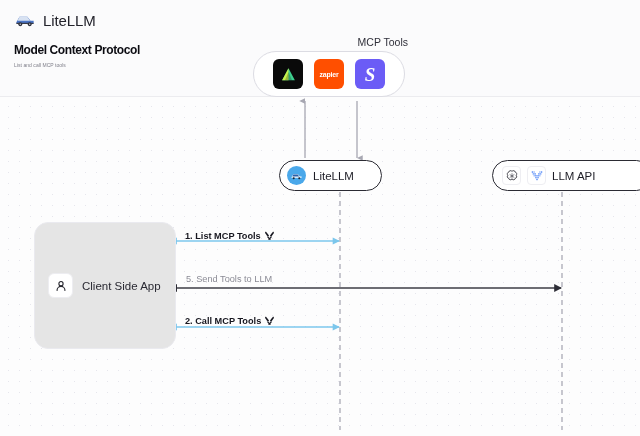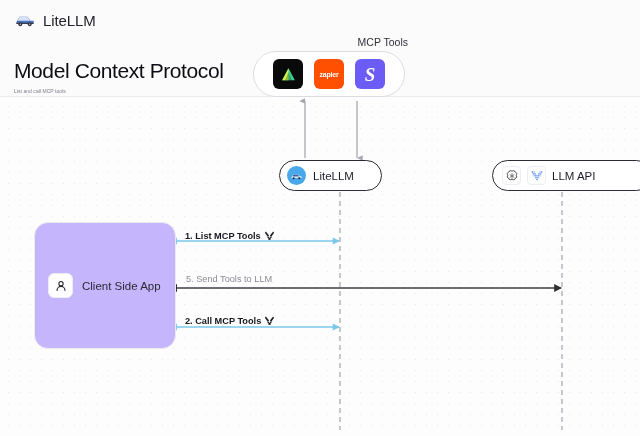--- a/index.html
+++ b/index.html
@@ -33,23 +33,23 @@
 
   .brand-logo { width: 22px; height: 16px; display: block; }
 
   .brand-name {
     font-size: 15px;
     color: #23232b;
     letter-spacing: -0.1px;
   }
 
   .page-title {
-    margin-top: 28px;
-    font-size: 21px;
-    font-weight: normal;
+    margin-top: 12px;
+    font-size: 12px;
+    font-weight: bold;
     color: #0c0c12;
     letter-spacing: -0.4px;
   }
 
   .page-subtitle {
     margin-top: 5px;
     font-size: 5px;
     color: #7d7d88;
     letter-spacing: 0.05px;
   }
@@ -177,21 +177,21 @@
     display: flex;
     align-items: center;
     justify-content: center;
     flex: none;
   }
 
   
   #client-app-box {
     top: 222px; left: 34px;
     width: 142px; height: 127px;
-    background: #c4b5fd;
+    background: #e5e5e5;
     border: 1px solid #eaeaef;
     border-radius: 14px;
     display: flex;
     align-items: center;
     padding-left: 13px;
     gap: 9px;
   }
 
   .person-chip {
     width: 25px; height: 25px;

